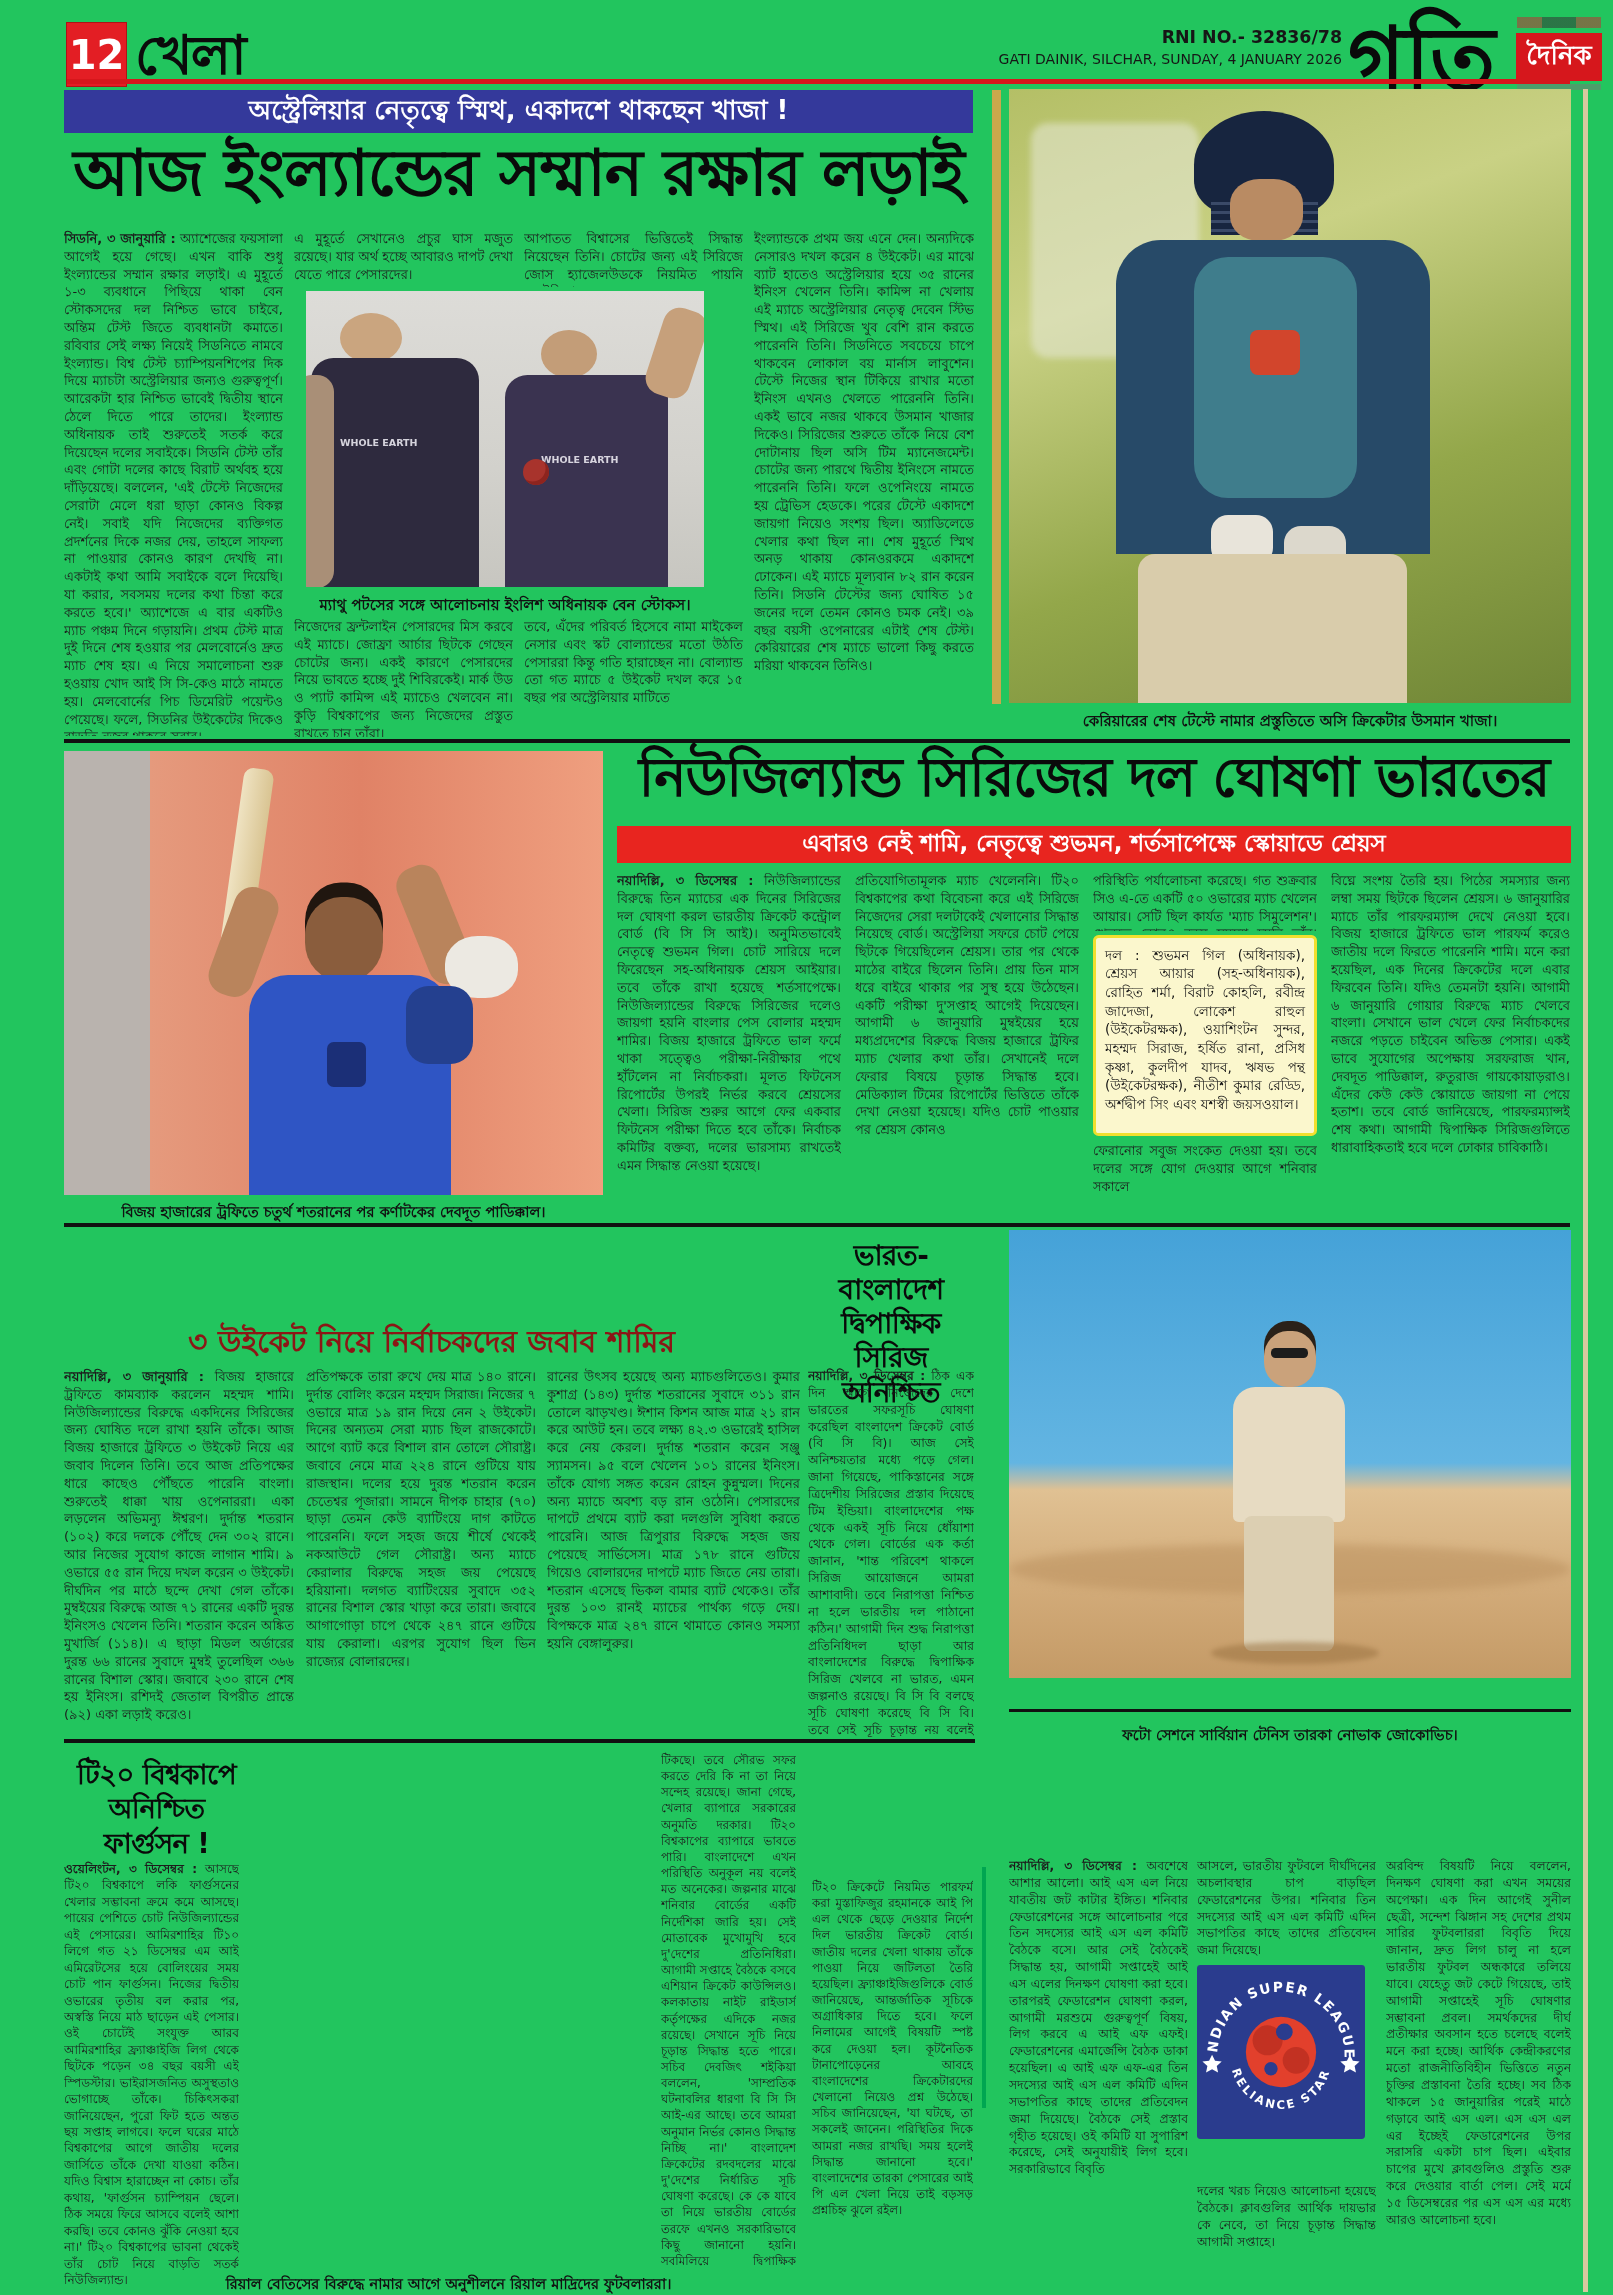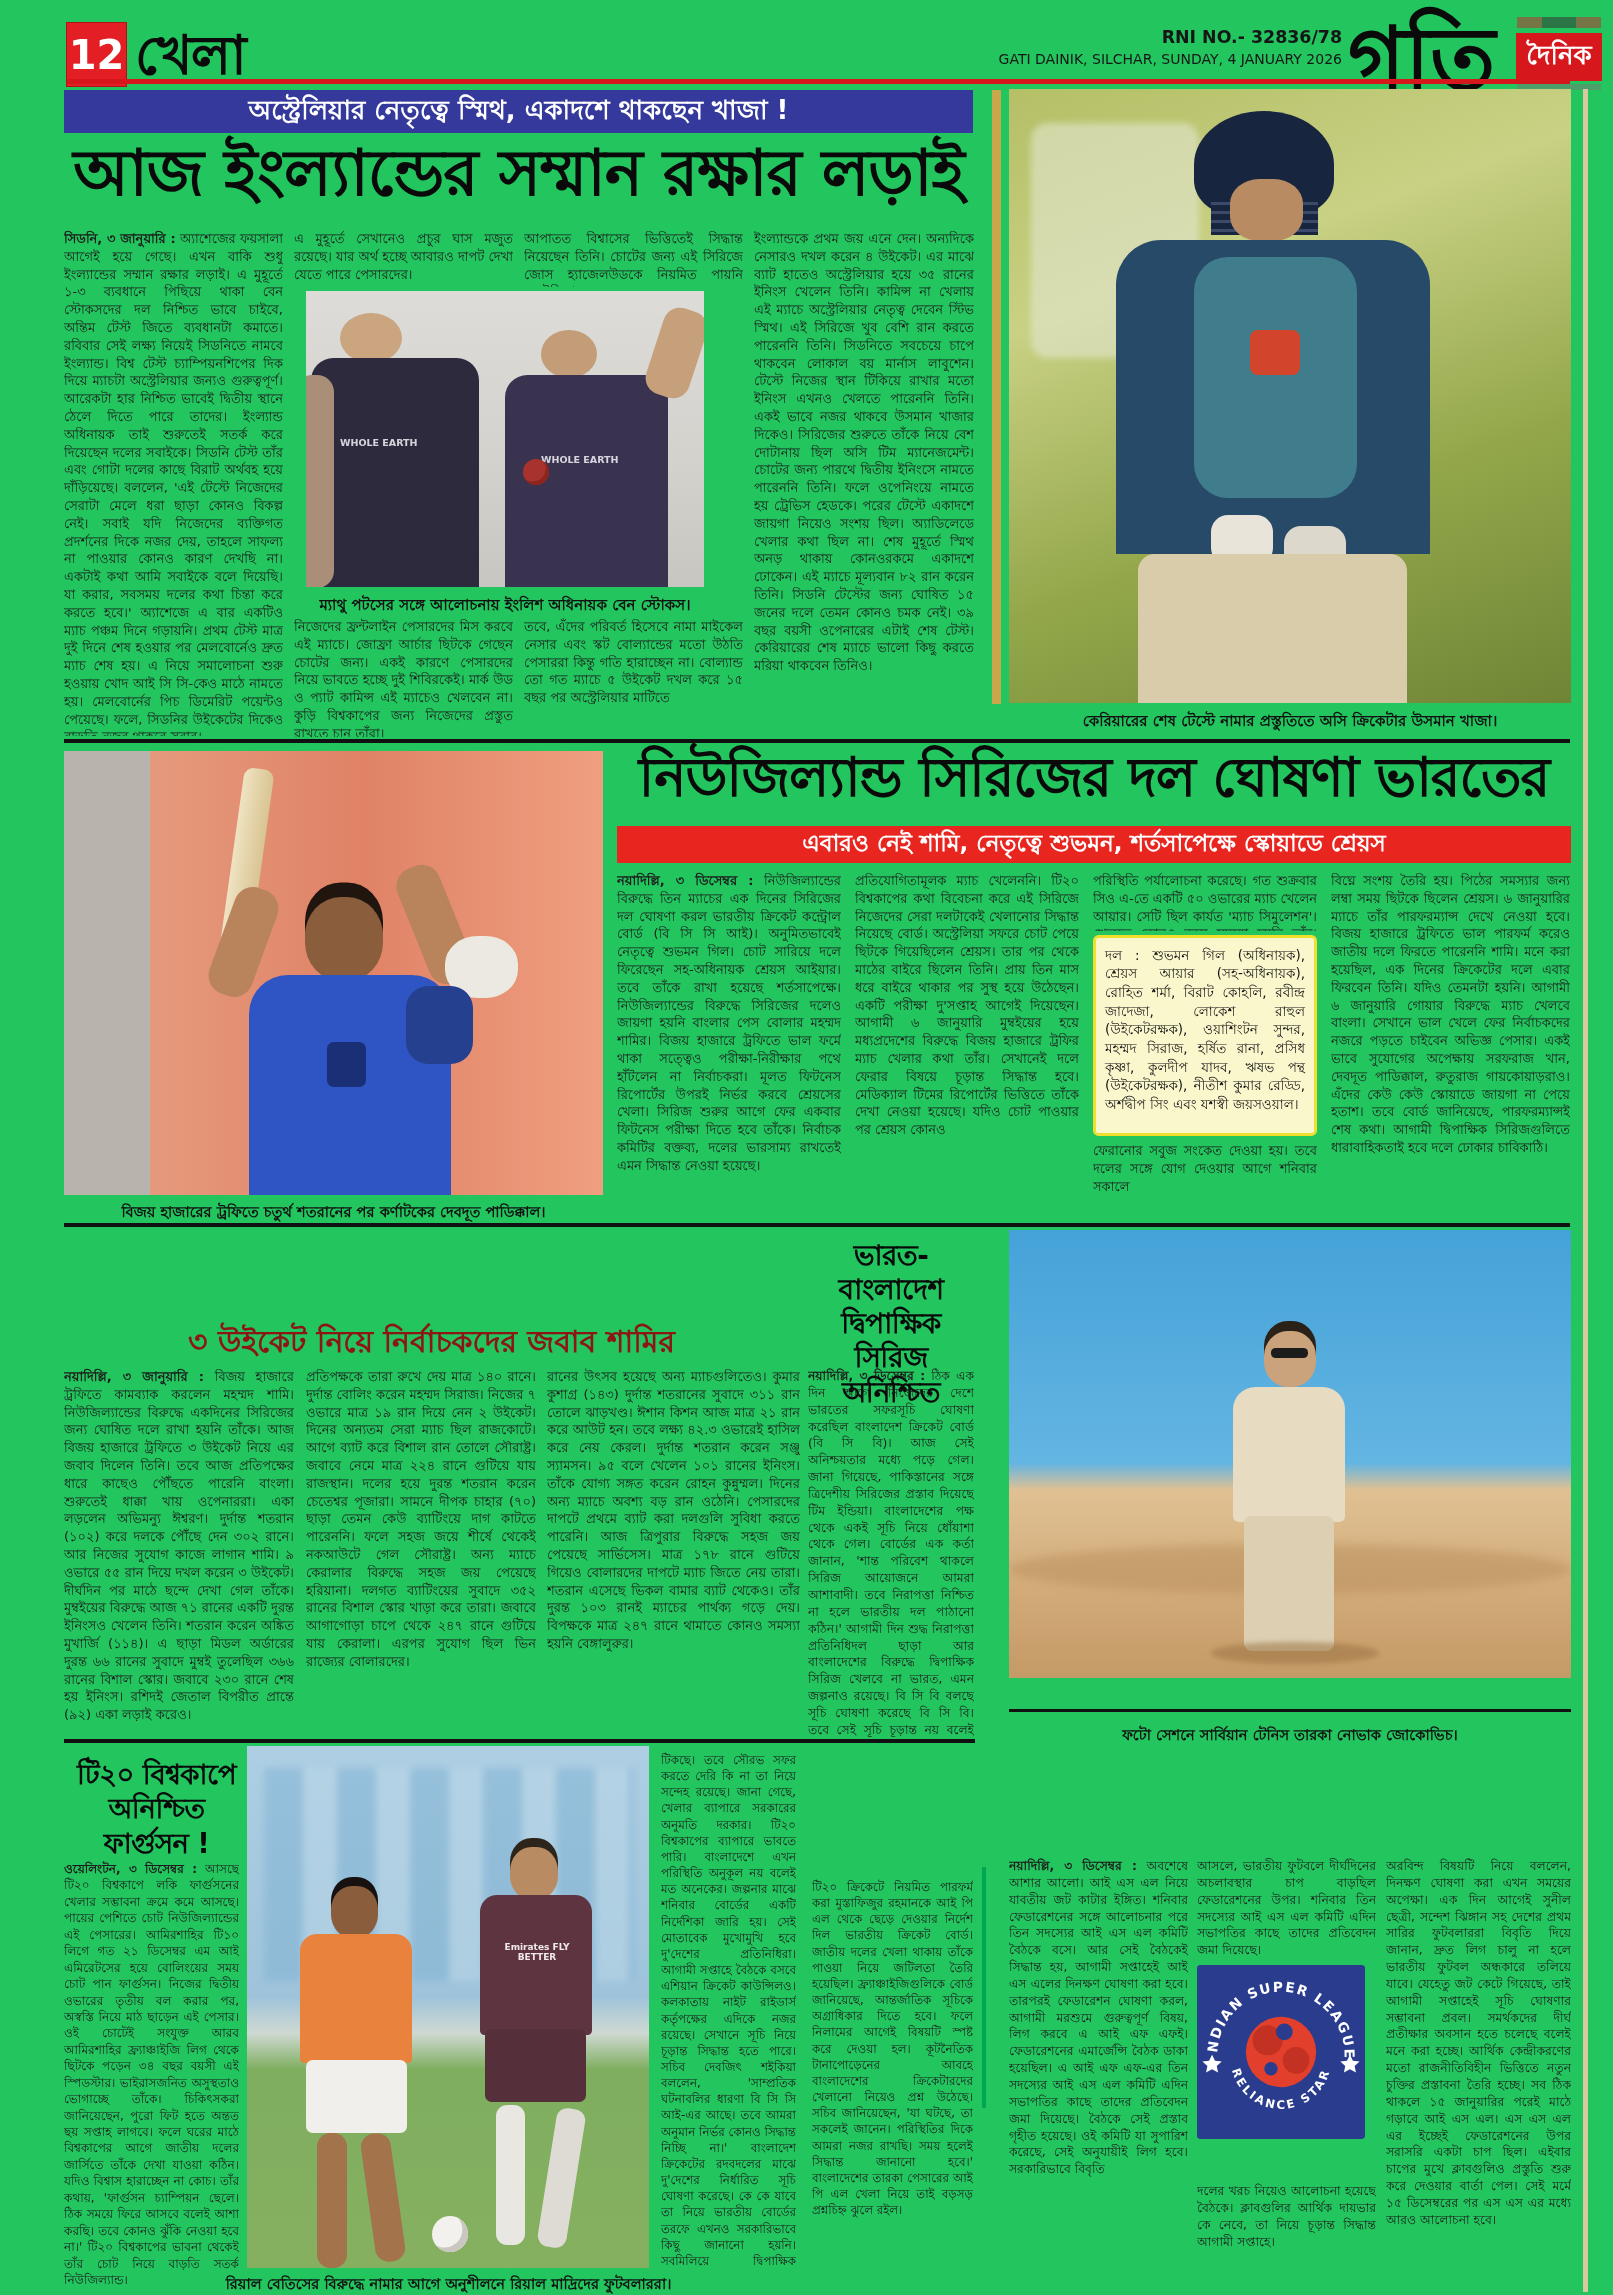--- a/index.html
+++ b/index.html
@@ -144,35 +144,20 @@
   <div class="abs rule" style="left:1009px;top:1709px;width:562px;height:3.4px;"></div>
 
   <div class="abs rule" style="left:64px;top:1739px;width:911px;height:3.9px;"></div>
 
   <div class="abs headline" style="left:64px;top:1757px;width:185px;font-size:27.5px;line-height:1.25;letter-spacing:-0.6px;">টি২০ বিশ্বকাপে অনিশ্চিত ফার্গুসন !</div>
   <div class="abs body-txt" style="left:64px;top:1861px;width:175px;height:427px;font-size:12px;">
     <span class="dl">ওয়েলিংটন, ৩ ডিসেম্বর :</span>
     <span>আসছে টি২০ বিশ্বকাপে লকি ফার্গুসনের খেলার সম্ভাবনা ক্রমে কমে আসছে। পায়ের পেশিতে চোট নিউজিল্যান্ডের এই পেসারের। আমিরশাহির টি১০ লিগে গত ২১ ডিসেম্বর এম আই এমিরেটসের হয়ে বোলিংয়ের সময় চোট পান ফার্গুসন। নিজের দ্বিতীয় ওভারের তৃতীয় বল করার পর, অস্বস্তি নিয়ে মাঠ ছাড়েন এই পেসার। ওই চোটেই সংযুক্ত আরব আমিরশাহির ফ্র্যাঞ্চাইজি লিগ থেকে ছিটকে পড়েন ৩৪ বছর বয়সী এই স্পিডস্টার। ভাইরাসজনিত অসুস্থতাও ভোগাচ্ছে তাঁকে। চিকিৎসকরা জানিয়েছেন, পুরো ফিট হতে অন্তত ছয় সপ্তাহ লাগবে। ফলে ঘরের মাঠে বিশ্বকাপের আগে জাতীয় দলের জার্সিতে তাঁকে দেখা যাওয়া কঠিন। যদিও বিশ্বাস হারাচ্ছেন না কোচ। তাঁর কথায়, 'ফার্গুসন চ্যাম্পিয়ন ছেলে। ঠিক সময়ে ফিরে আসবে বলেই আশা করছি। তবে কোনও ঝুঁকি নেওয়া হবে না।' টি২০ বিশ্বকাপের ভাবনা থেকেই তাঁর চোট নিয়ে বাড়তি সতর্ক নিউজিল্যান্ড।</span>
   </div>
 
-  <div class="abs photo" style="left:247px;top:1746px;width:402px;height:522px;background:linear-gradient(180deg,#aecfe3 0%,#9ec3da 48%,#cfd9d2 55%,#7fae5f 62%,#86b060 100%);">
-    <div class="shape" style="left:17px;top:22.4px;width:370px;height:213px;background:repeating-linear-gradient(90deg,#7fb2d4 0 39px,#bcd7e8 39px 73px);opacity:.5;filter:blur(3.9px);"></div>
-    <div class="shape" style="left:84px;top:140px;width:47px;height:52px;background:#8a5d3d;border-radius:45%;box-shadow:0 -9px 0 #171210;"></div>
-    <div class="shape" style="left:53px;top:188px;width:112px;height:129px;background:#e8823c;border-radius:17px 17px 4.5px 4.5px;"></div>
-    <div class="shape" style="left:59px;top:314px;width:101px;height:73px;background:#f0efec;border-radius:6.7px;"></div>
-    <div class="shape" style="left:70px;top:387px;width:30px;height:135px;background:#a3734c;border-radius:13.5px;"></div>
-    <div class="shape" style="left:121px;top:387px;width:30px;height:129px;background:#a3734c;border-radius:13.5px;transform:rotate(-8deg);"></div>
-    <div class="shape" style="left:263px;top:101px;width:48px;height:53px;background:#b98b63;border-radius:45%;box-shadow:0 -9px 0 #2d241c;"></div>
-    <div class="shape" style="left:233px;top:149px;width:112px;height:140px;background:#5e3440;border-radius:17px 17px 4.5px 4.5px;"></div>
-    <div class="shape" style="left:251px;top:196px;width:78px;color:#efe9ea;font-size:9px;font-weight:bold;text-align:center;">Emirates FLY BETTER</div>
-    <div class="shape" style="left:238px;top:283px;width:101px;height:73px;background:#55303b;border-radius:6.7px;"></div>
-    <div class="shape" style="left:249px;top:359px;width:29px;height:140px;background:#e9e7e2;border-radius:11.2px;"></div>
-    <div class="shape" style="left:300px;top:362px;width:29px;height:140px;background:#dddbd4;border-radius:11.2px;transform:rotate(9deg);"></div>
-    <div class="shape" style="left:185px;top:470px;width:36px;height:36px;background:#f2f1ed;border-radius:50%;box-shadow:inset -5.6px -4.5px 0 #c9c7c0;"></div>
-  </div>
   <div class="abs caption" style="left:185px;top:2273px;width:527px;font-size:14.6px;">রিয়াল বেতিসের বিরুদ্ধে নামার আগে অনুশীলনে রিয়াল মাদ্রিদের ফুটবলাররা।</div>
 
   <div class="abs body-txt" style="left:661px;top:1752px;width:135px;height:516px;font-size:11.8px;">টিকছে। তবে সৌরভ সফর করতে দেরি কি না তা নিয়ে সন্দেহ রয়েছে। জানা গেছে, খেলার ব্যাপারে সরকারের অনুমতি দরকার। টি২০ বিশ্বকাপের ব্যাপারে ভাবতে পারি। বাংলাদেশে এখন পরিস্থিতি অনুকূল নয় বলেই মত অনেকের। জল্পনার মাঝে শনিবার বোর্ডের একটি নির্দেশিকা জারি হয়। সেই মোতাবেক মুখোমুখি হবে দু'দেশের প্রতিনিধিরা। আগামী সপ্তাহে বৈঠকে বসবে এশিয়ান ক্রিকেট কাউন্সিলও। কলকাতায় নাইট রাইডার্স কর্তৃপক্ষের এদিকে নজর রয়েছে। সেখানে সূচি নিয়ে চূড়ান্ত সিদ্ধান্ত হতে পারে। সচিব দেবজিৎ শইকিয়া বললেন, 'সাম্প্রতিক ঘটনাবলির ধারণা বি সি সি আই-এর আছে। তবে আমরা অনুমান নির্ভর কোনও সিদ্ধান্ত নিচ্ছি না।' বাংলাদেশ ক্রিকেটের রদবদলের মাঝে দু'দেশের নির্ধারিত সূচি ঘোষণা করেছে। কে কে যাবে তা নিয়ে ভারতীয় বোর্ডের তরফে এখনও সরকারিভাবে কিছু জানানো হয়নি। সবমিলিয়ে দ্বিপাক্ষিক সিরিজের ভবিষ্যৎ এখন প্রশ্নের মুখে।</div>
 
   <div class="abs body-txt" style="left:812px;top:1879px;width:161px;height:392px;font-size:11.8px;">টি২০ ক্রিকেটে নিয়মিত পারফর্ম করা মুস্তাফিজুর রহমানকে আই পি এল থেকে ছেড়ে দেওয়ার নির্দেশ দিল ভারতীয় ক্রিকেট বোর্ড। জাতীয় দলের খেলা থাকায় তাঁকে পাওয়া নিয়ে জটিলতা তৈরি হয়েছিল। ফ্র্যাঞ্চাইজিগুলিকে বোর্ড জানিয়েছে, আন্তর্জাতিক সূচিকে অগ্রাধিকার দিতে হবে। ফলে নিলামের আগেই বিষয়টি স্পষ্ট করে দেওয়া হল। কূটনৈতিক টানাপোড়েনের আবহে বাংলাদেশের ক্রিকেটারদের খেলানো নিয়েও প্রশ্ন উঠেছে। সচিব জানিয়েছেন, 'যা ঘটছে, তা সকলেই জানেন। পরিস্থিতির দিকে আমরা নজর রাখছি। সময় হলেই সিদ্ধান্ত জানানো হবে।' বাংলাদেশের তারকা পেসারের আই পি এল খেলা নিয়ে তাই বড়সড় প্রশ্নচিহ্ন ঝুলে রইল।</div>
 
   <div class="abs" style="left:982px;top:1867px;width:3.9px;height:241px;background:#00a651;"></div>
 
   <div class="abs body-txt" style="left:1009px;top:1858px;width:179px;height:431px;font-size:12.3px;">
     <span class="dl">নয়াদিল্লি, ৩ ডিসেম্বর :</span>

